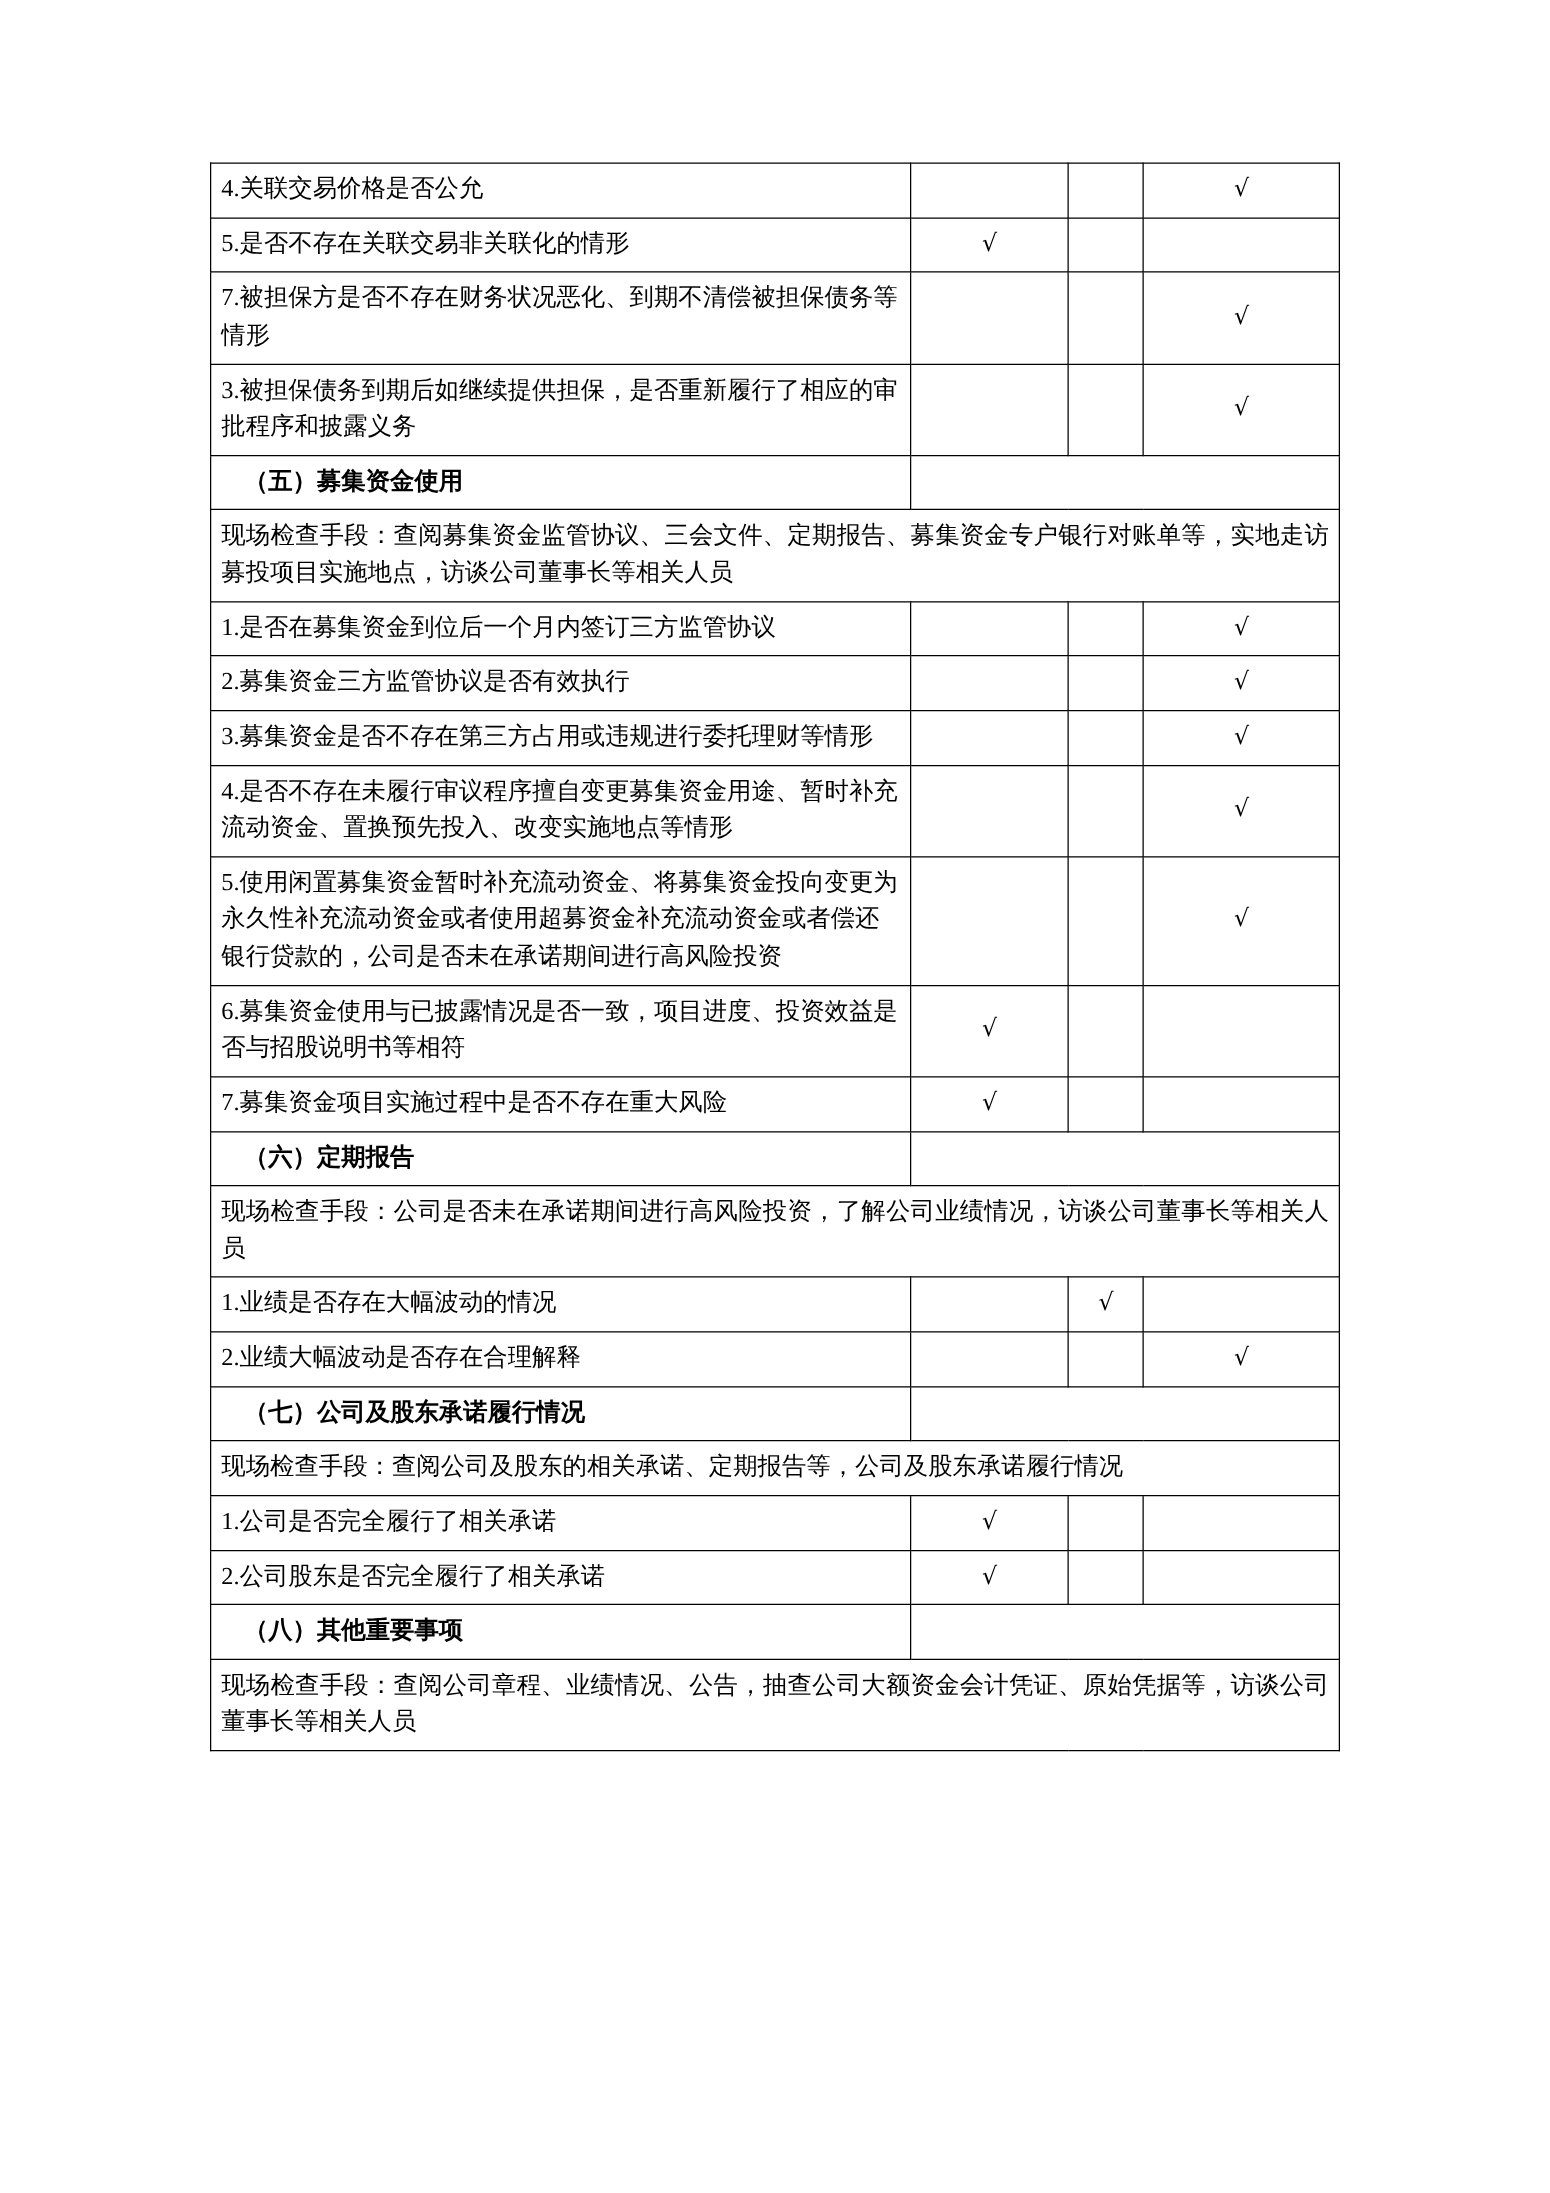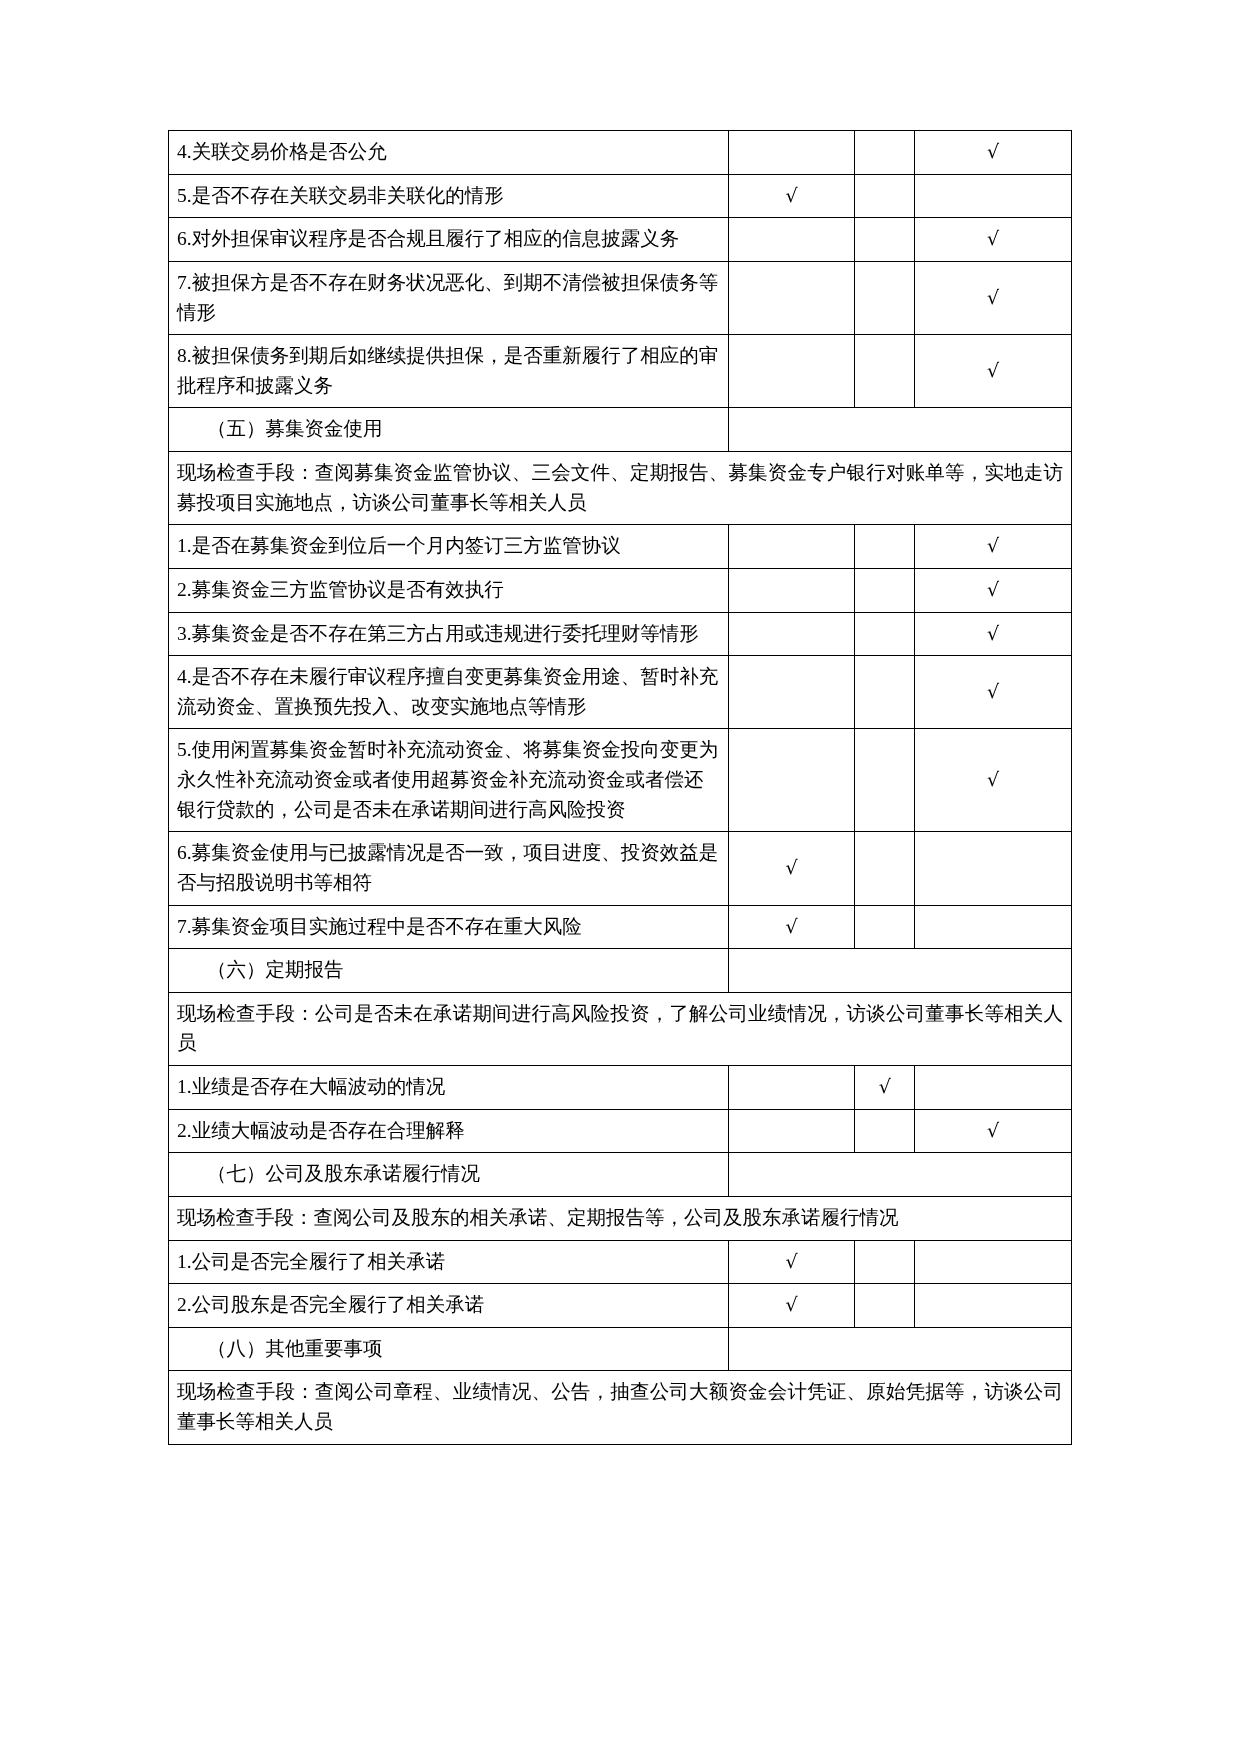--- a/index.html
+++ b/index.html
@@ -41,22 +41,22 @@
     font-size: 20px;
     padding: 6px 4px;
   }
   
   col.c-item { width: 486px; }
   col.c-a { width: 110px; }
   col.c-b { width: 52px; }
   col.c-c { width: 136px; }
 
   tr.section td.item {
-    font-weight: normal;
-    padding-left: 38px;
+    font-weight: bold;
+    padding-left: 26px;
   }
   tr.method td.item {
     text-align: justify;
     text-justify: inter-ideograph;
   }
   .tick {
     display: inline-block;
     font-family: "DejaVu Sans", sans-serif;
     font-size: 19px;
     line-height: 1;
@@ -80,33 +80,27 @@
           <td class="mark"></td>
           <td class="mark"><span class="tick">√</span></td>
         </tr>
         <tr class="item">
           <td class="item">5.是否不存在关联交易非关联化的情形</td>
           <td class="mark"><span class="tick">√</span></td>
           <td class="mark"></td>
           <td class="mark"></td>
         </tr>
         <tr class="item">
-          <td class="item">6.对外担保审议程序是否合规且履行了相应的信息披露义务</td>
-          <td class="mark"></td>
-          <td class="mark"></td>
-          <td class="mark"><span class="tick">√</span></td>
-        </tr>
-        <tr class="item">
           <td class="item">7.被担保方是否不存在财务状况恶化、到期不清偿被担保债务等情形</td>
           <td class="mark"></td>
           <td class="mark"></td>
           <td class="mark"><span class="tick">√</span></td>
         </tr>
         <tr class="item">
-          <td class="item">8.被担保债务到期后如继续提供担保，是否重新履行了相应的审批程序和披露义务</td>
+          <td class="item">3.被担保债务到期后如继续提供担保，是否重新履行了相应的审批程序和披露义务</td>
           <td class="mark"></td>
           <td class="mark"></td>
           <td class="mark"><span class="tick">√</span></td>
         </tr>
         <tr class="section">
           <td class="item">（五）募集资金使用</td>
           <td class="mark" colspan="3"></td>
         </tr>
         <tr class="method">
           <td class="item" colspan="4">现场检查手段：查阅募集资金监管协议、三会文件、定期报告、募集资金专户银行对账单等，实地走访募投项目实施地点，访谈公司董事长等相关人员</td>

